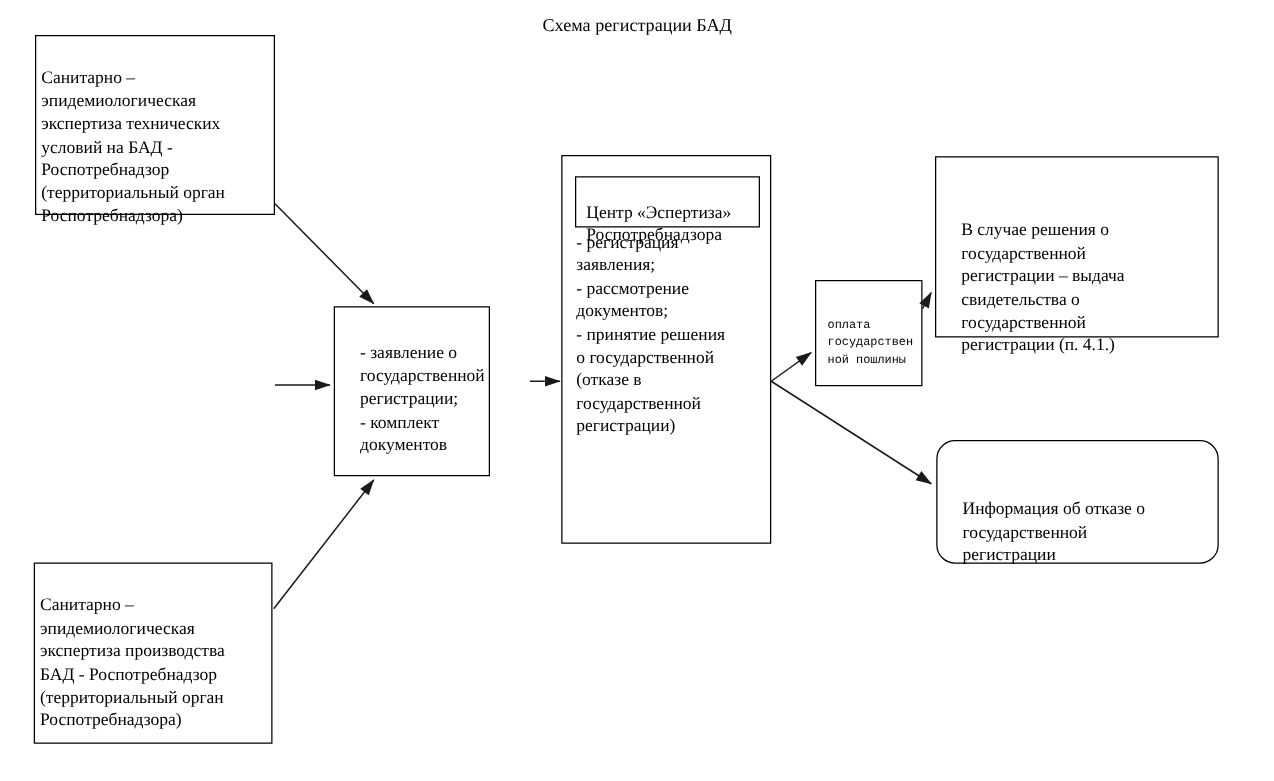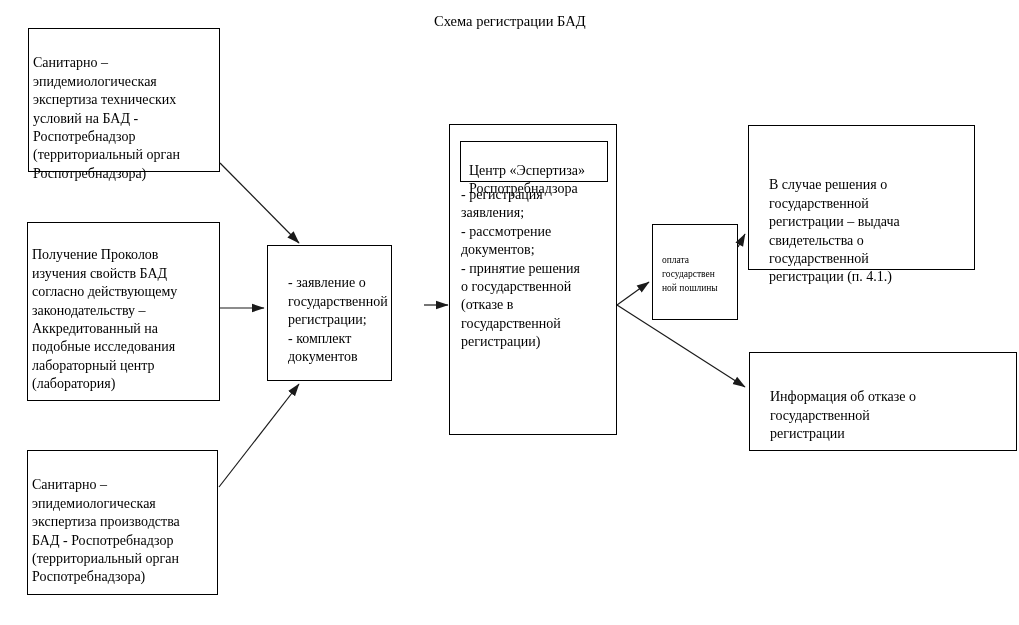--- a/index.html
+++ b/index.html
@@ -35,30 +35,20 @@
   <div class="node center" style="left:28px; top:28px; width:192px; height:144px; padding:7px 4px 0 4px;">
     <div>Санитарно –
 эпидемиологическая
 экспертиза технических
 условий на БАД  -
 Роспотребнадзор
 (территориальный орган
 Роспотребнадзора)</div>
   </div>
 
-  <div class="node center" style="left:27px; top:222px; width:193px; height:179px; padding:5px 4px 0 4px;">
-    <div>Получение Проколов
-изучения свойств БАД
-согласно действующему
-законодательству –
-Аккредитованный на
-подобные исследования
-лабораторный центр
-(лаборатория)</div>
-  </div>
 
   <div class="node center" style="left:27px; top:450px; width:191px; height:145px; padding:7px 4px 0 4px;">
     <div>Санитарно –
 эпидемиологическая
 экспертиза производства
 БАД  - Роспотребнадзор
 (территориальный орган
 Роспотребнадзора)</div>
   </div>
 
@@ -79,36 +69,36 @@
 заявления;
 - рассмотрение
 документов;
 - принятие решения
 о государственной
 (отказе в
 государственной
 регистрации)</div>
   </div>
 
-  <div class="node node-fee" style="left:652px; top:224px; width:86px; height:96px; padding:14px 4px 0 9px;">
+  <div class="node node-fee" style="left:652px; top:224px; width:86px; height:85px; padding:14px 4px 0 9px;font-family:Liberation Mono, monospace;">
     <div>оплата
 государствен
 ной пошлины</div>
   </div>
 
   <div class="node" style="left:748px; top:125px; width:227px; height:145px; padding:32px 10px 0 20px;">
     <div>В случае решения о
 государственной
 регистрации – выдача
 свидетельства о
 государственной
 регистрации (п. 4.1.)</div>
   </div>
 
-  <div class="node" style="left:749px; top:352px; width:268px; height:99px; padding:17px 10px 0 20px;">
+  <div class="node" style="left:749px; top:352px; width:226px; height:99px; padding:28px 10px 0 20px;border-radius:15px;">
     <div>Информация об отказе о
 государственной
 регистрации</div>
   </div>
 
   <svg class="arrows" viewBox="0 0 1019 625" aria-hidden="true">
     <defs>
       <marker id="ah" viewBox="0 0 10 8" refX="9.5" refY="4" markerWidth="11" markerHeight="8.5" orient="auto">
         <path d="M0,0.6 L10,4 L0,7.4 Z" fill="#1a1a1a"></path>
       </marker>

